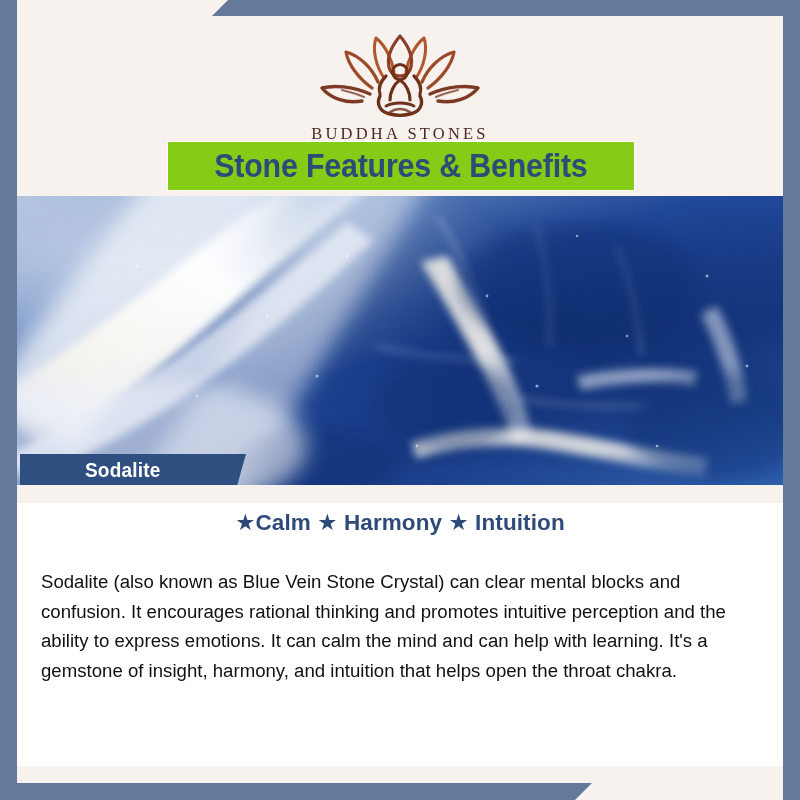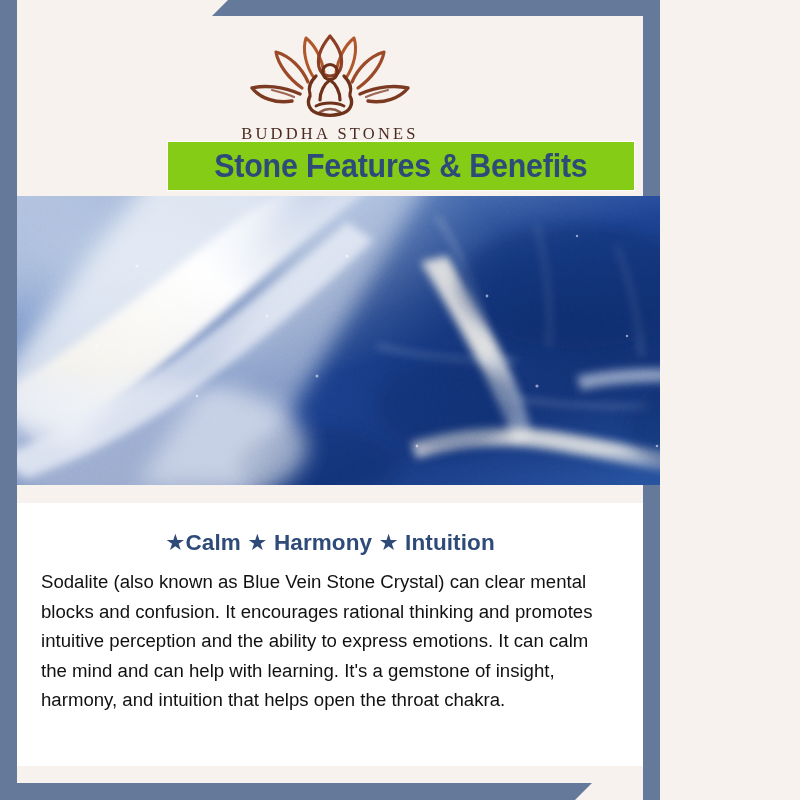--- a/index.html
+++ b/index.html
@@ -5,21 +5,21 @@
 <style>
   html,body{margin:0;padding:0;}
   body{
     width:800px;height:800px;
     background:#f7f2ee;
     font-family:"Liberation Sans","DejaVu Sans",sans-serif;
     overflow:hidden;
   }
   #poster{
     position:relative;
-    width:660px;height:800px;
+    width:800px;height:800px;
     background:#f7f2ee;
     overflow:hidden;
   }
 
   
   .frame-tr,.frame-bl{
     position:absolute;
     background:#65799b;
     pointer-events:none;
   }
@@ -110,21 +110,21 @@
   
   .content{
     position:absolute;left:17px;top:485px;right:17px;bottom:17px;
     background:#ffffff;
   }
   .content-tint{
     position:absolute;left:0;right:0;top:0;height:18px;
     background:#f7f2ee;
   }
   .keywords{
-    position:absolute;left:0;right:0;top:44px;
+    position:absolute;left:0;right:0;top:24px;
     text-align:center;
     color:#2e4a78;font-weight:700;font-size:22.5px;
     letter-spacing:.1px;
     white-space:nowrap;
   }
   .body-copy{
     position:absolute;left:24px;right:22px;top:82px;
     color:#111111;
     font-size:19.2px;
     line-height:29.5px;
@@ -307,20 +307,23 @@
         <circle cx="400" cy="250" r="1.4"></circle>
           <circle cx="640" cy="250" r="1.3"></circle>
         <circle cx="80" cy="150" r="1.2"></circle>
           <circle cx="300" cy="180" r="1.5"></circle>
         <circle cx="560" cy="40" r="1.2"></circle>
           <circle cx="730" cy="170" r="1.4"></circle>
       </g>
     </svg>
   </div>
 
+  <div class="name-band">
+    <span class="name-text">Sodalite</span>
+  </div>
 
   <div class="content">
     <div class="content-tint"></div>
 
     <div class="keywords">★Calm ★ Harmony ★ Intuition</div>
 
     <div class="body-copy">Sodalite (also known as Blue Vein Stone Crystal) can clear mental blocks and confusion. It encourages rational thinking and promotes intuitive perception and the ability to express emotions. It can calm the mind and can help with learning. It's a gemstone of insight, harmony, and intuition that helps open the throat chakra.</div>
 
     <div class="bottom-tint"></div>
   </div>

